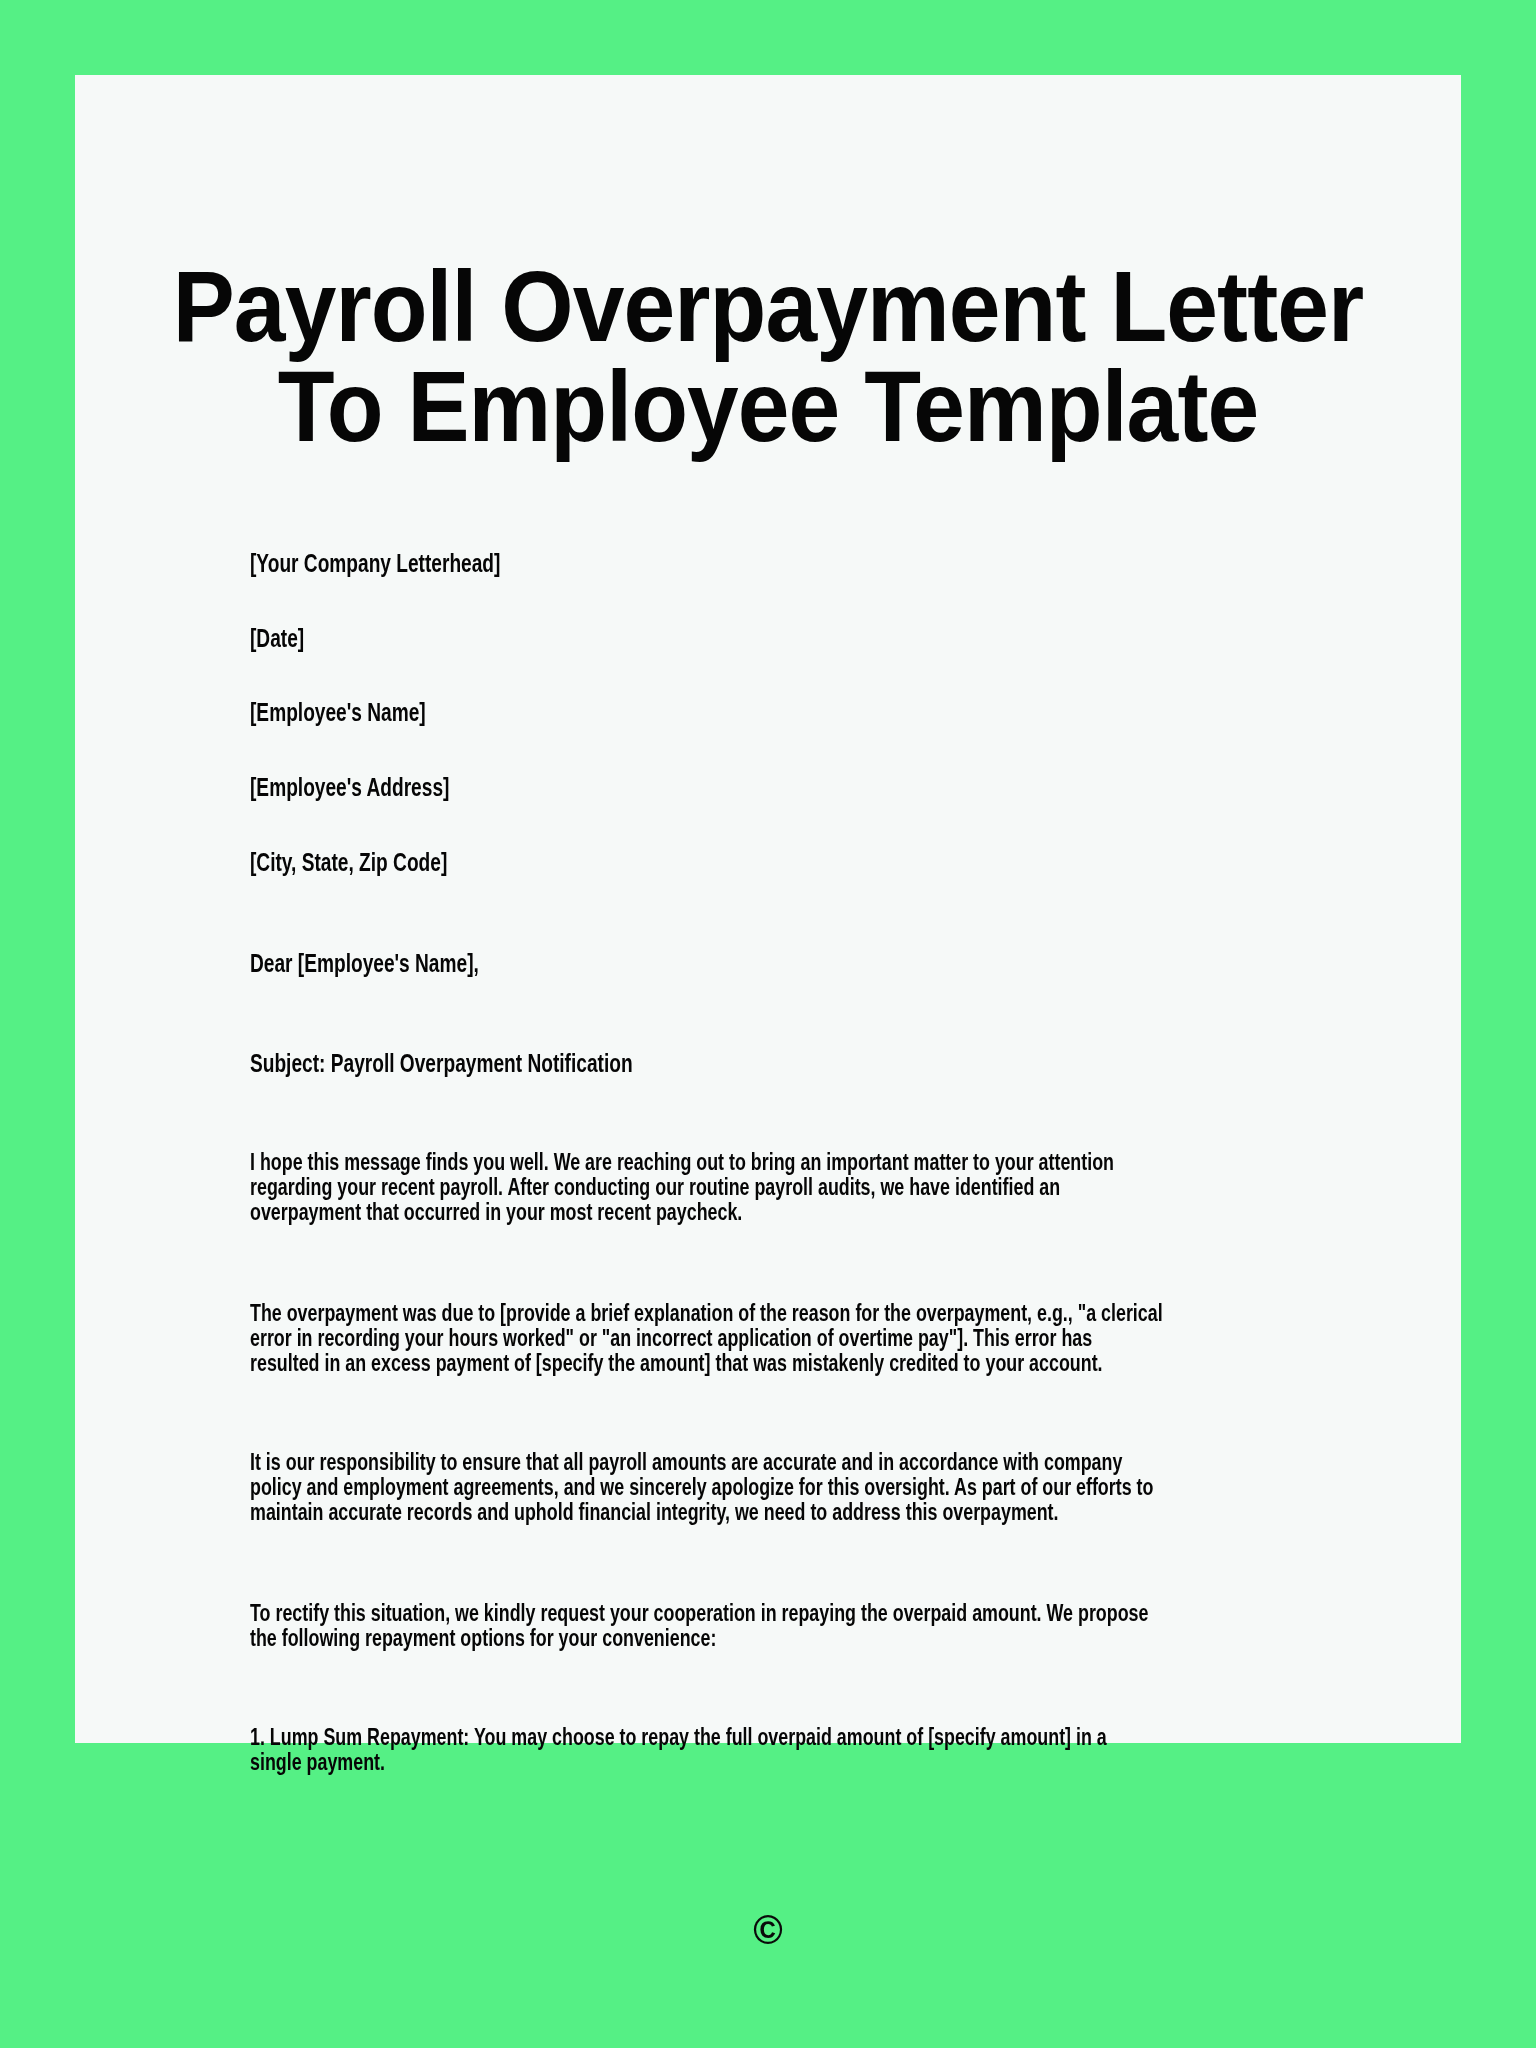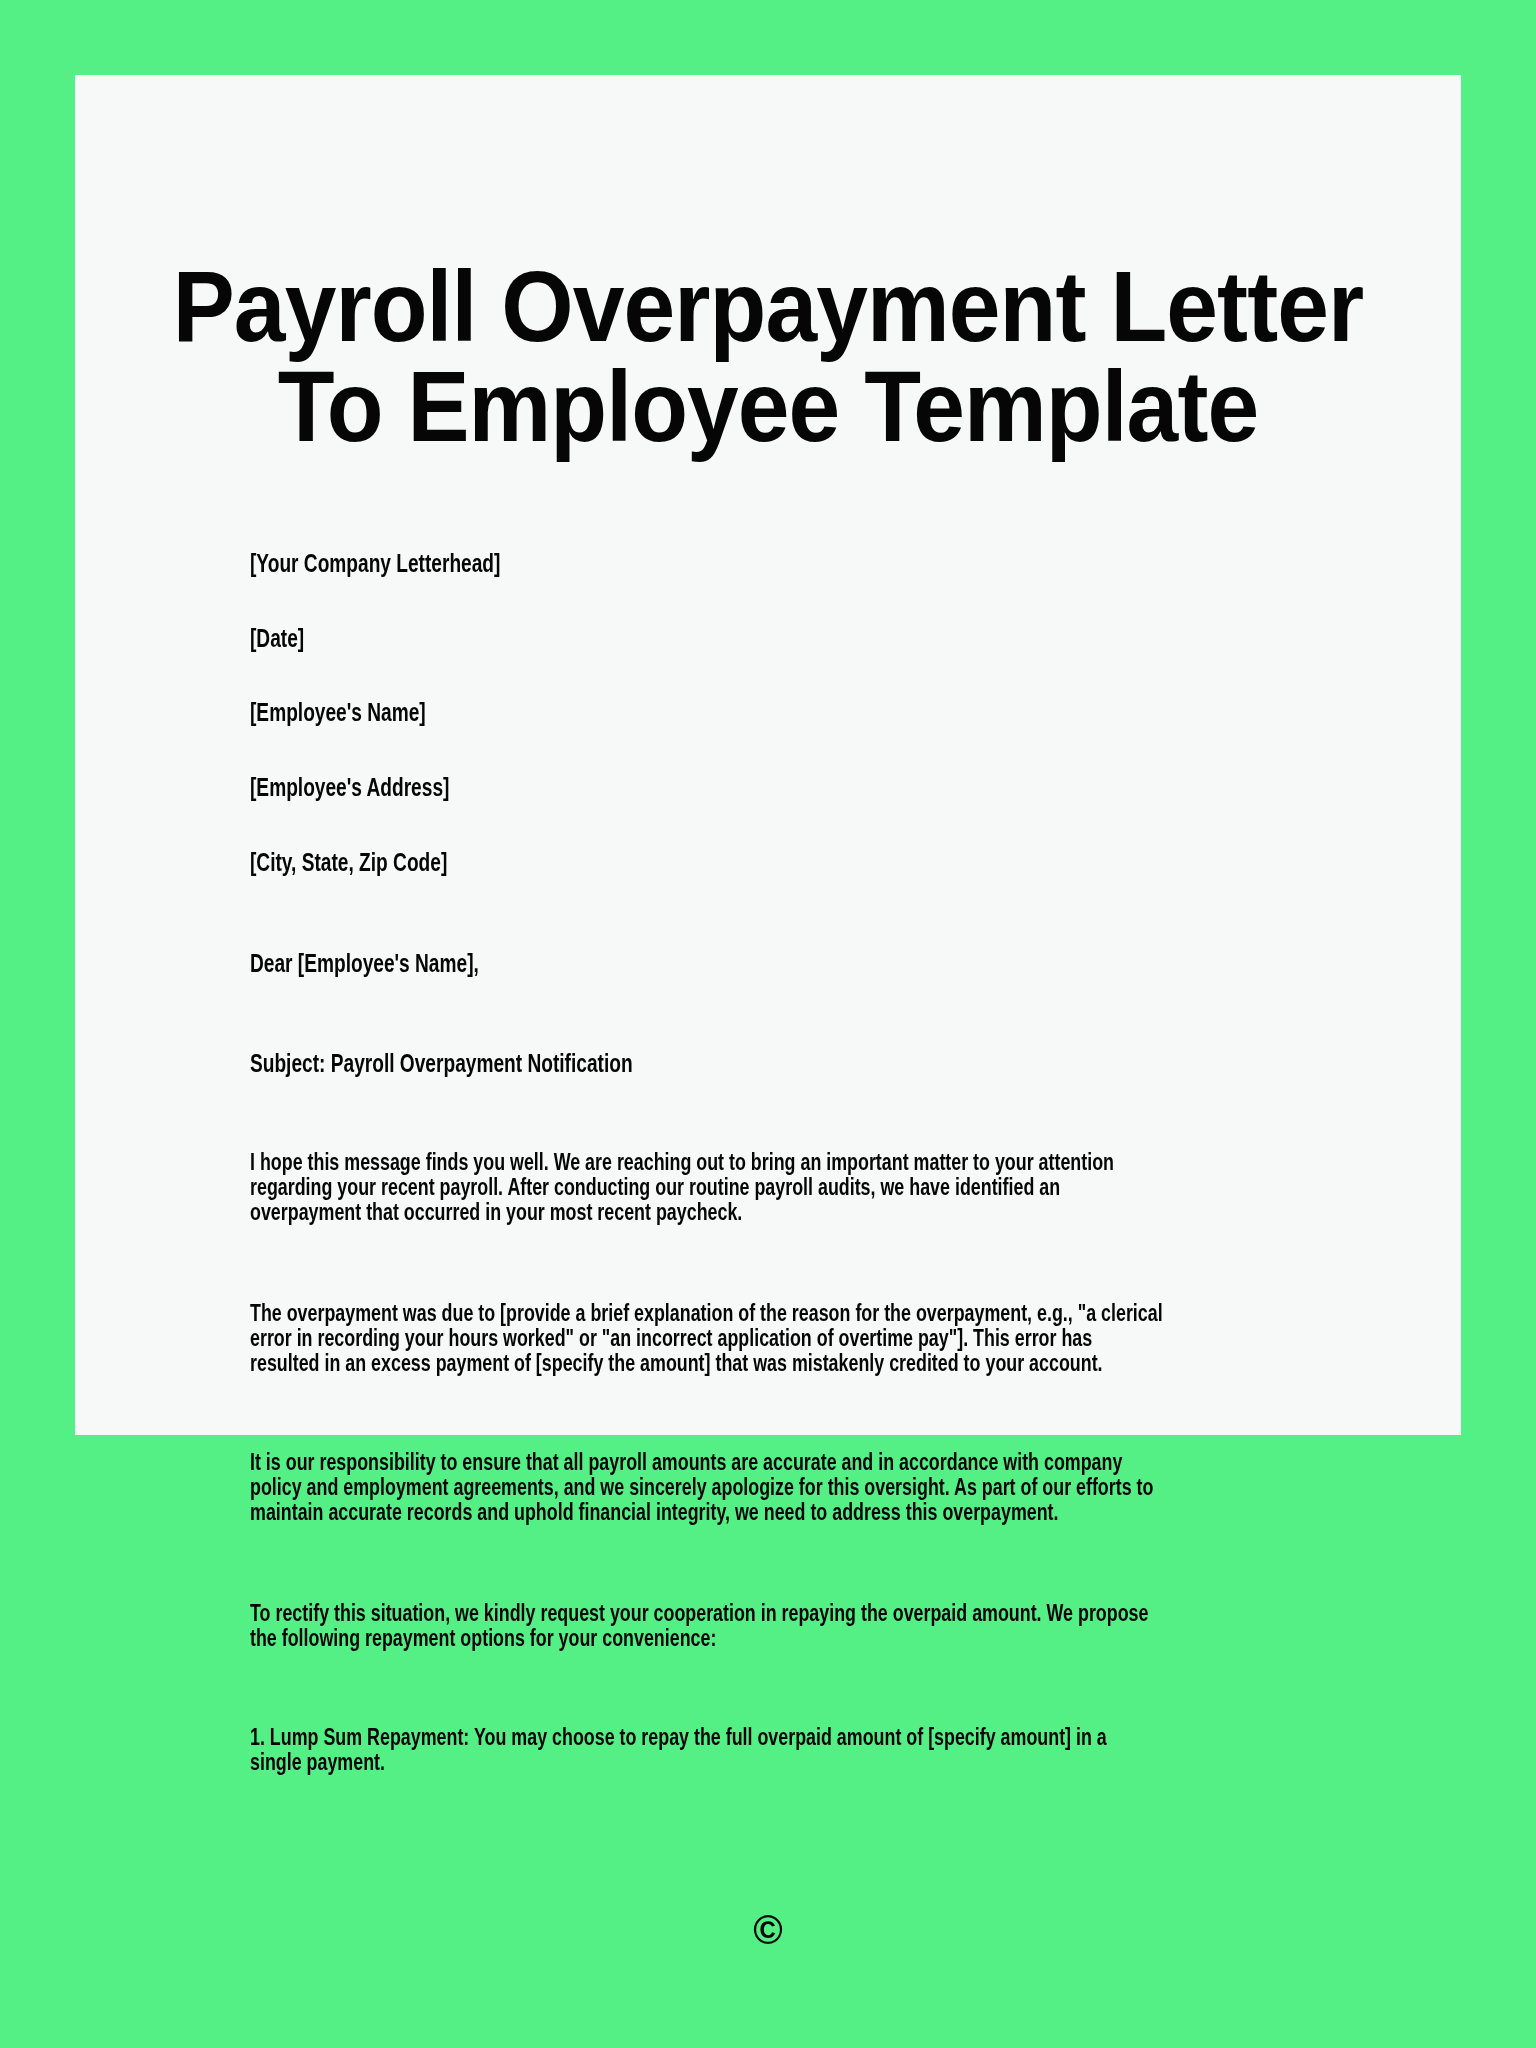--- a/index.html
+++ b/index.html
@@ -12,21 +12,21 @@
     height: 2048px;
     background: #55F085;
     font-family: "Liberation Sans", sans-serif;
     overflow: hidden;
   }
   .page {
     position: absolute;
     left: 75px;
     top: 75px;
     width: 1386px;
-    height: 1360px;
+    height: 1668px;
     background: #F6F9F8;
   }
   .doc-title-line {
     position: absolute;
     left: 0;
     width: 100%;
     text-align: center;
     font-size: 100px;
     font-weight: 700;
     line-height: 100px;

